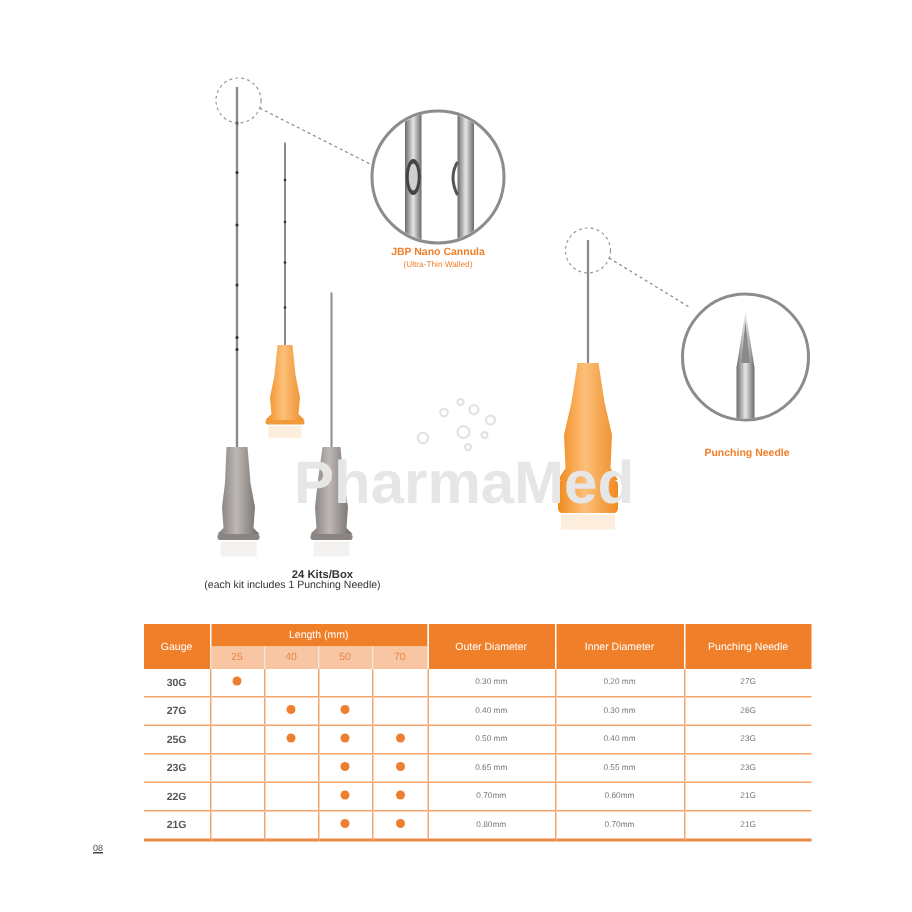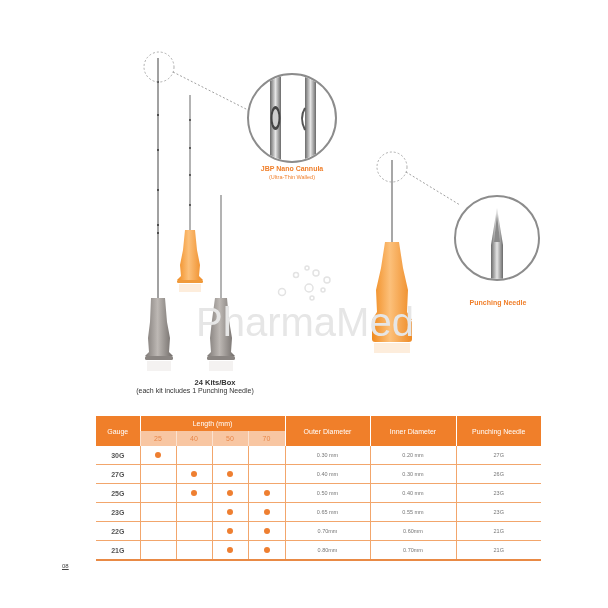--- a/index.html
+++ b/index.html
@@ -2,21 +2,21 @@
 <html><head>
 <meta charset="utf-8">
 <style>
   html,body{margin:0;padding:0;background:#fff;}
   body{width:608px;height:608px;position:relative;overflow:hidden;font-family:"Liberation Sans","DejaVu Sans",sans-serif;}
   .abs{position:absolute;}
   .callout-title{color:#f07f2a;font-weight:bold;font-size:7px;text-align:center;white-space:nowrap;}
   .callout-sub{color:#f07f2a;font-size:5.5px;text-align:center;white-space:nowrap;}
   .kits{font-size:7px;color:#333;text-align:center;white-space:nowrap;}
   .kits b{font-size:7.5px;padding-left:40px;}
-  .watermark{color:#e6e6e6;font-size:40px;font-weight:normal;letter-spacing:0px;white-space:nowrap;}
+  .watermark{color:#e6e6e6;font-size:40px;font-weight:bold;letter-spacing:0px;white-space:nowrap;}
   table.spec{position:absolute;left:96px;top:416px;width:445px;border-collapse:collapse;table-layout:fixed;}
   table.spec th{background:#f07f2a;color:#fff;font-weight:normal;font-size:7px;padding:0;}
   table.spec th.sub{background:#f8c6a2;color:#e8874a;font-size:7px;height:15px;border-left:1px solid #fbe2d0;}
   table.spec th.top{height:15px;}
   table.spec td{height:18px;border-bottom:1px solid #f2a66c;border-left:1px solid #f2a66c;text-align:center;font-size:5.5px;color:#777;padding:0;}
   table.spec td.gauge{border-left:none;font-weight:bold;font-size:7px;color:#555;}
   table.spec tr:last-child td{border-bottom:2px solid #e98a45;}
   .dot{display:inline-block;width:6px;height:6px;border-radius:50%;background:#ee7f31;}
   .pagenum{font-size:6px;color:#444;text-decoration:underline;}
 </style>

